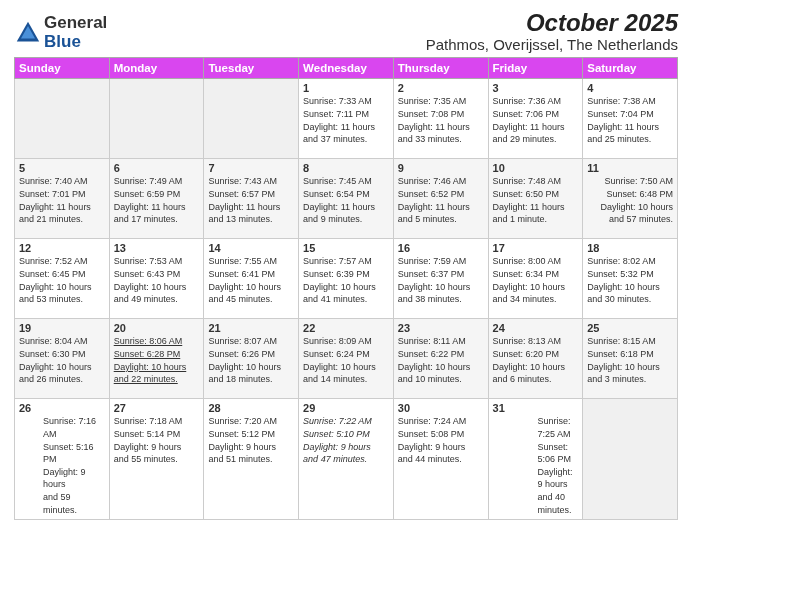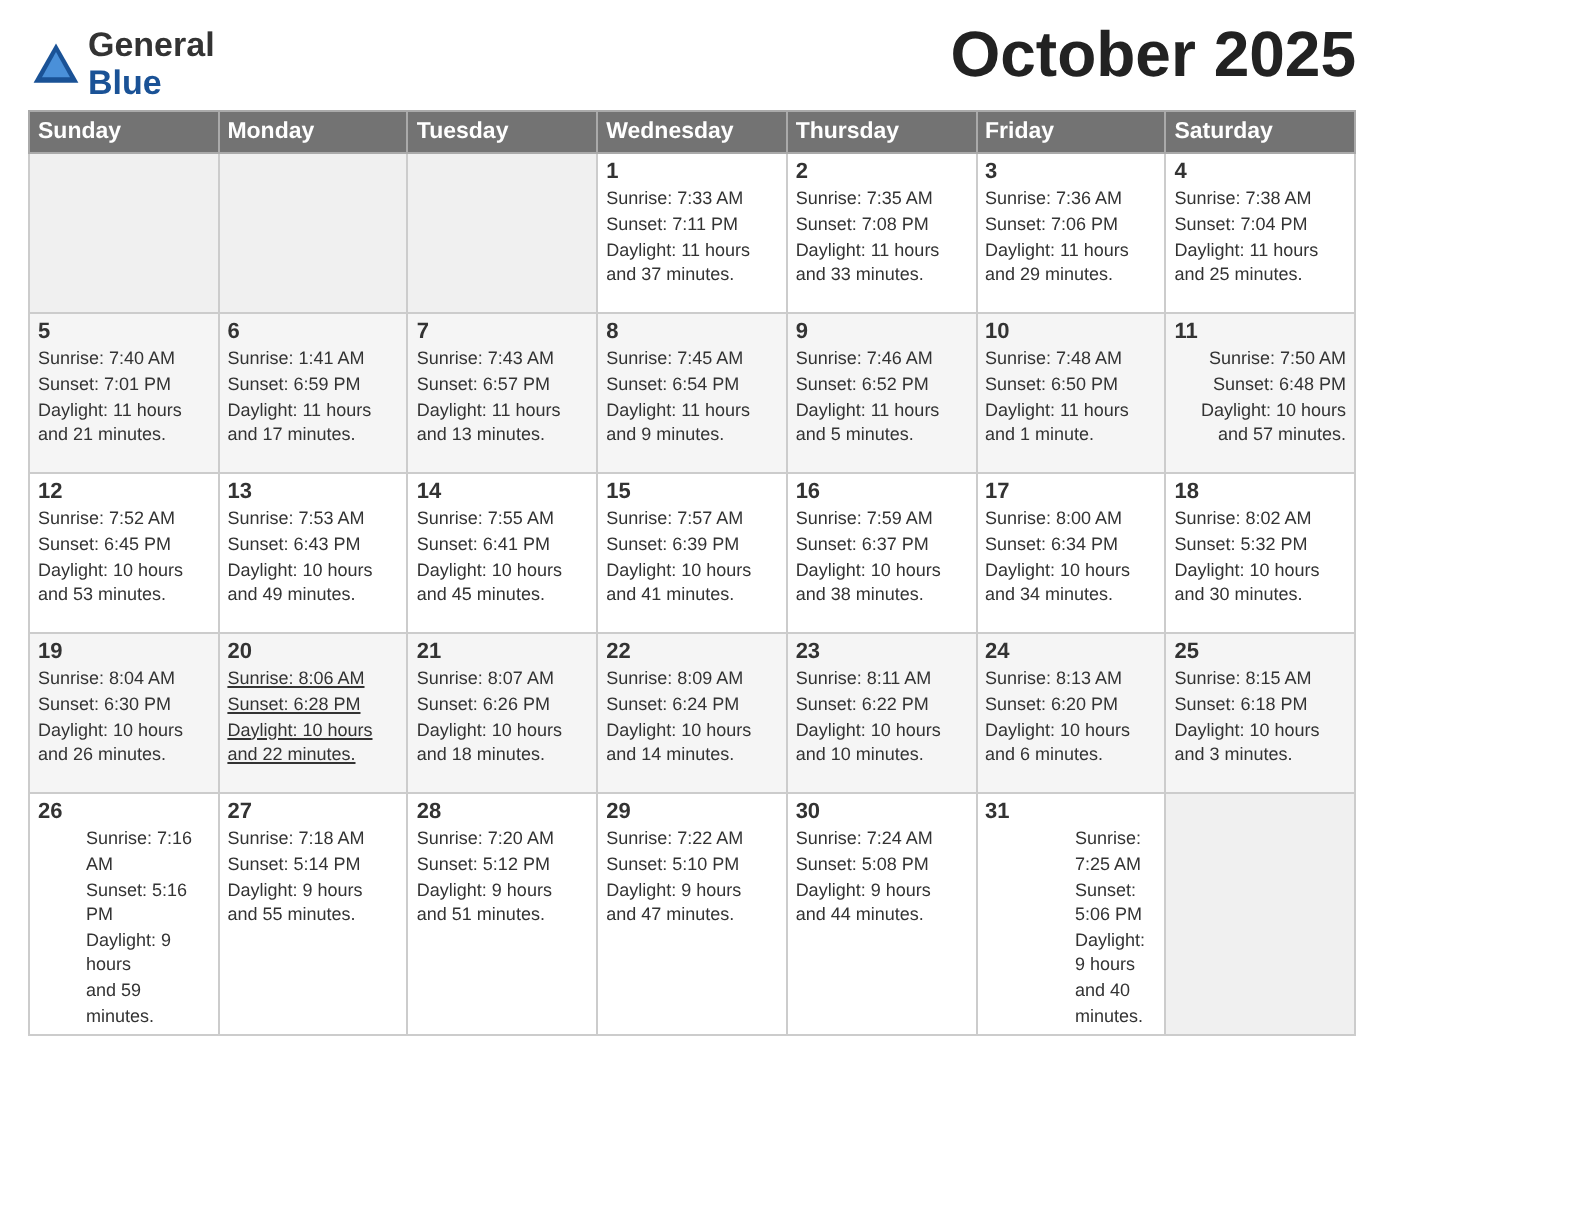--- a/index.html
+++ b/index.html
@@ -42,36 +42,37 @@
     }
     .logo-icon {
       width: 28px;
       height: 28px;
       margin-right: 2px;
     }
     .title-block {
       text-align: right;
     }
     .month-title {
-      font-size: 32px;
+      font-size: 24px;
       font-weight: bold;
       color: #222;
       line-height: 1.1;
+      font-style: italic;
     }
     .location {
       font-size: 15px;
       color: #333;
     }
     table {
       width: 100%;
       border-collapse: collapse;
       table-layout: fixed;
     }
     thead tr th {
-      background-color: #737373;
+      background-color: #d946ef;
       color: #fff;
       font-size: 11.5px;
       font-weight: bold;
       padding: 4px 4px;
       text-align: left;
       border: 1px solid #aaa;
     }
     tbody tr td {
       vertical-align: top;
       border: 1px solid #ccc;
@@ -110,20 +111,21 @@
         <polygon points="20,4 36,32 4,32" fill="#1a5296"></polygon>
         <polygon points="20,10 30,28 10,28" fill="#4a90d9"></polygon>
       </svg>
       <div class="logo-text">
         <span class="logo-general">General</span>
         <span class="logo-blue">Blue</span>
       </div>
     </div>
     <div class="title-block">
       <div class="month-title">October 2025</div>
+      <div class="location">Pathmos, Overijssel, The Netherlands</div>
     </div>
   </div>
 
   <table>
     <thead>
       <tr>
       <th>Sunday</th>
           <th>Monday</th>
           <th>Tuesday</th>
           <th>Wednesday</th>
@@ -169,21 +171,21 @@
         <tr>
           <td>
             <span class="day-number">5</span>
             <div class="day-info" style="white-space: pre-line;">Sunrise: 7:40 AM
 Sunset: 7:01 PM
 Daylight: 11 hours
 and 21 minutes.</div>
           </td>
           <td>
             <span class="day-number">6</span>
-            <div class="day-info" style="white-space: pre-line;">Sunrise: 1:41 AM
+            <div class="day-info" style="white-space: pre-line;">Sunrise: 7:49 AM
 Sunset: 6:59 PM
 Daylight: 11 hours
 and 17 minutes.</div>
           </td>
           <td>
             <span class="day-number">7</span>
             <div class="day-info" style="white-space: pre-line;">Sunrise: 7:43 AM
 Sunset: 6:57 PM
 Daylight: 11 hours
 and 13 minutes.</div>
@@ -336,21 +338,21 @@
           </td>
           <td>
             <span class="day-number">28</span>
             <div class="day-info" style="white-space: pre-line;">Sunrise: 7:20 AM
 Sunset: 5:12 PM
 Daylight: 9 hours
 and 51 minutes.</div>
           </td>
           <td>
             <span class="day-number">29</span>
-            <div class="day-info" style="white-space: pre-line;">Sunrise: 7:22 AM
+            <div class="day-info" style="white-space: pre-line; font-style: italic;">Sunrise: 7:22 AM
 Sunset: 5:10 PM
 Daylight: 9 hours
 and 47 minutes.</div>
           </td>
           <td>
             <span class="day-number">30</span>
             <div class="day-info" style="white-space: pre-line;">Sunrise: 7:24 AM
 Sunset: 5:08 PM
 Daylight: 9 hours
 and 44 minutes.</div>

